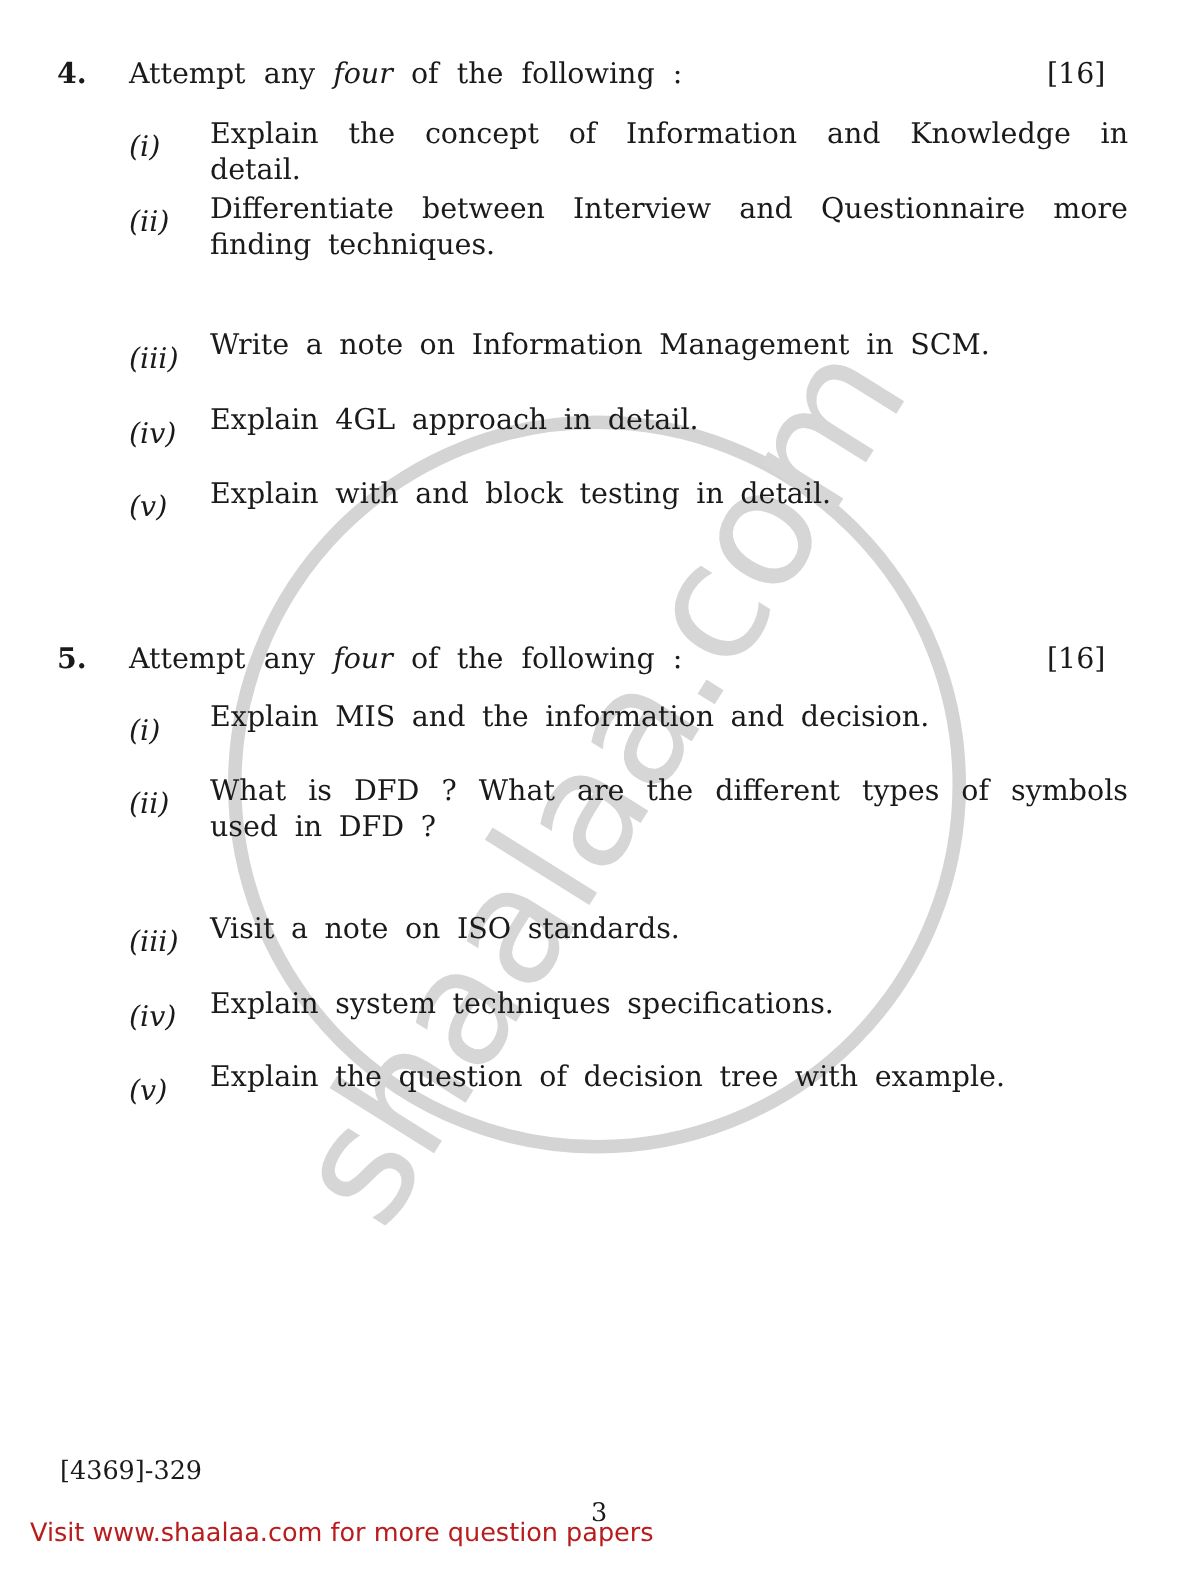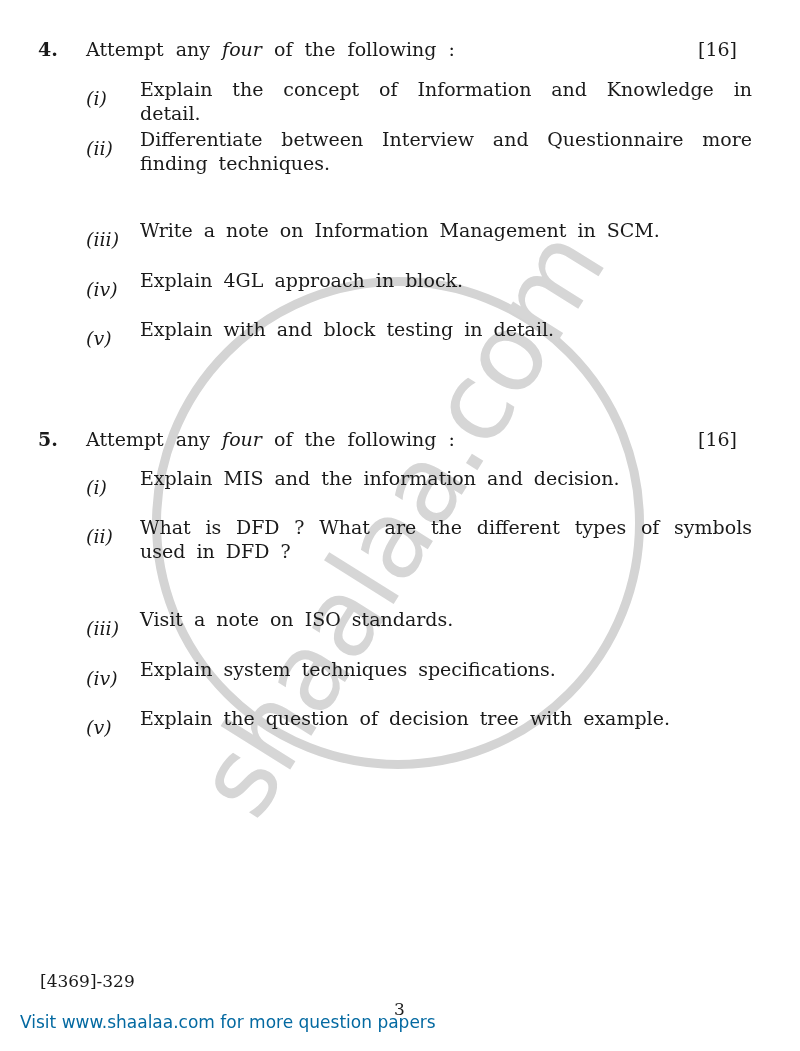--- a/index.html
+++ b/index.html
@@ -20,21 +20,21 @@
   .q-head { position:absolute; left:0; width:800px; height:30px; font-size:19px; }
   .q-num { position:absolute; left:38px; font-weight:bold; }
   .q-text { position:absolute; left:86px; word-spacing:6px; }
   .q-text i { }
   .q-marks { position:absolute; right:63px; }
   .item { position:absolute; left:0; width:800px; font-size:19px; }
   .item-label { position:absolute; left:86px; font-style:italic; }
   .item-text { position:absolute; left:140px; width:612px; text-align:justify; text-align-last:left; word-spacing:5px; line-height:24px; }
   .footer-code { position:absolute; left:40px; top:971px; font-size:17px; }
   .footer-page { position:absolute; left:394px; top:999px; font-size:17px; }
-  .footer-visit { position:absolute; left:20px; top:1012px; font-family:"DejaVu Sans","Liberation Sans",sans-serif; font-size:17px; color:#0369a1; }
+  .footer-visit { position:absolute; left:20px; top:1012px; font-family:"DejaVu Sans","Liberation Sans",sans-serif; font-size:17px; color:#b91c1c; }
 </style>
 </head>
 <body>
 
 <div class="watermark-circle"></div>
 <div class="watermark-text">shaalaa.com</div>
 
 <div class="content">
 
   <div class="q-head" style="top:38px;">
@@ -50,21 +50,21 @@
   <div class="item" style="top:127px;">
     <span class="item-label" style="top:10px;">(ii)</span>
     <span class="item-text">Differentiate between Interview and Questionnaire more finding techniques.</span>
   </div>
   <div class="item" style="top:218px;">
     <span class="item-label" style="top:10px;">(iii)</span>
     <span class="item-text">Write a note on Information Management in SCM.</span>
   </div>
   <div class="item" style="top:268px;">
     <span class="item-label" style="top:10px;">(iv)</span>
-    <span class="item-text">Explain 4GL approach in block.</span>
+    <span class="item-text">Explain 4GL approach in detail.</span>
   </div>
   <div class="item" style="top:317px;">
     <span class="item-label" style="top:10px;">(v)</span>
     <span class="item-text">Explain with and block testing in detail.</span>
   </div>
 
   <div class="q-head" style="top:428px;">
     <span class="q-num">5.</span>
     <span class="q-text"><span>Attempt any</span> <i>four</i> <span>of the following :</span></span>
     <span class="q-marks">[16]</span>

